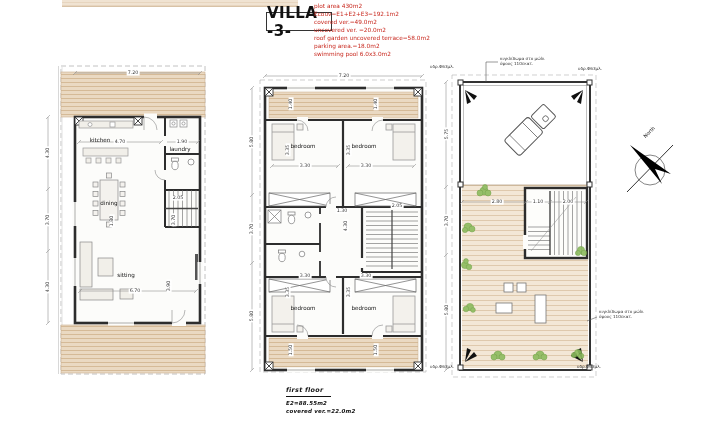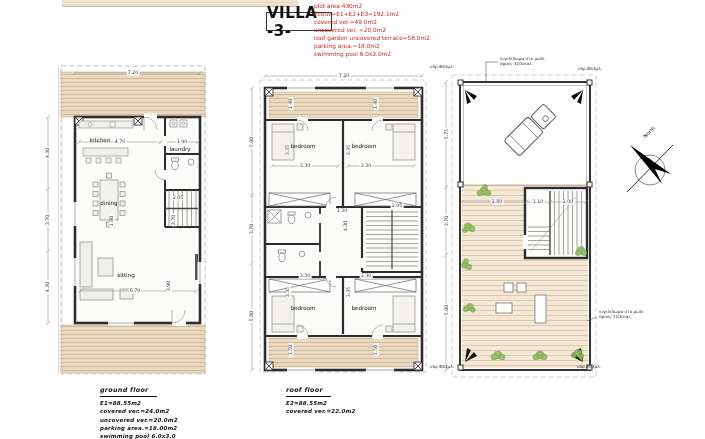--- a/index.html
+++ b/index.html
@@ -446,27 +446,19 @@
   <div class="rail-note" style="left:500px;top:56px">
     <span style="display:block">κιγκλίδωμα στο μώλι</span>
     <span style="display:block">ύψους 110εκατ.</span>
   </div>
   <div class="rail-note" style="left:599px;top:309px">
     <span style="display:block">κιγκλίδωμα στο μώλι</span>
     <span style="display:block">ύψους 110εκατ.</span>
   </div>
   <span class="north-label">North</span>
 
-  <div class="caption" style="left:100px;top:377px">
-    <span class="cap-t">ground floor</span>
-    <span class="cap-l">E1=88.55m2</span>
-    <span class="cap-l">covered ver.=24.0m2</span>
-    <span class="cap-l">uncovered ver.=20.0m2</span>
-    <span class="cap-l">parking area.=18.00m2</span>
-    <span class="cap-l">swimming pool 6.0x3.0</span>
-  </div>
   <div class="caption" style="left:286px;top:377px">
-    <span class="cap-t">roof floor</span>
+    <span class="cap-t">first floor</span>
     <span class="cap-l">E2=88.55m2</span>
     <span class="cap-l">covered ver.=22.0m2</span>
   </div>
 
 </div>
 
 </body></html>

